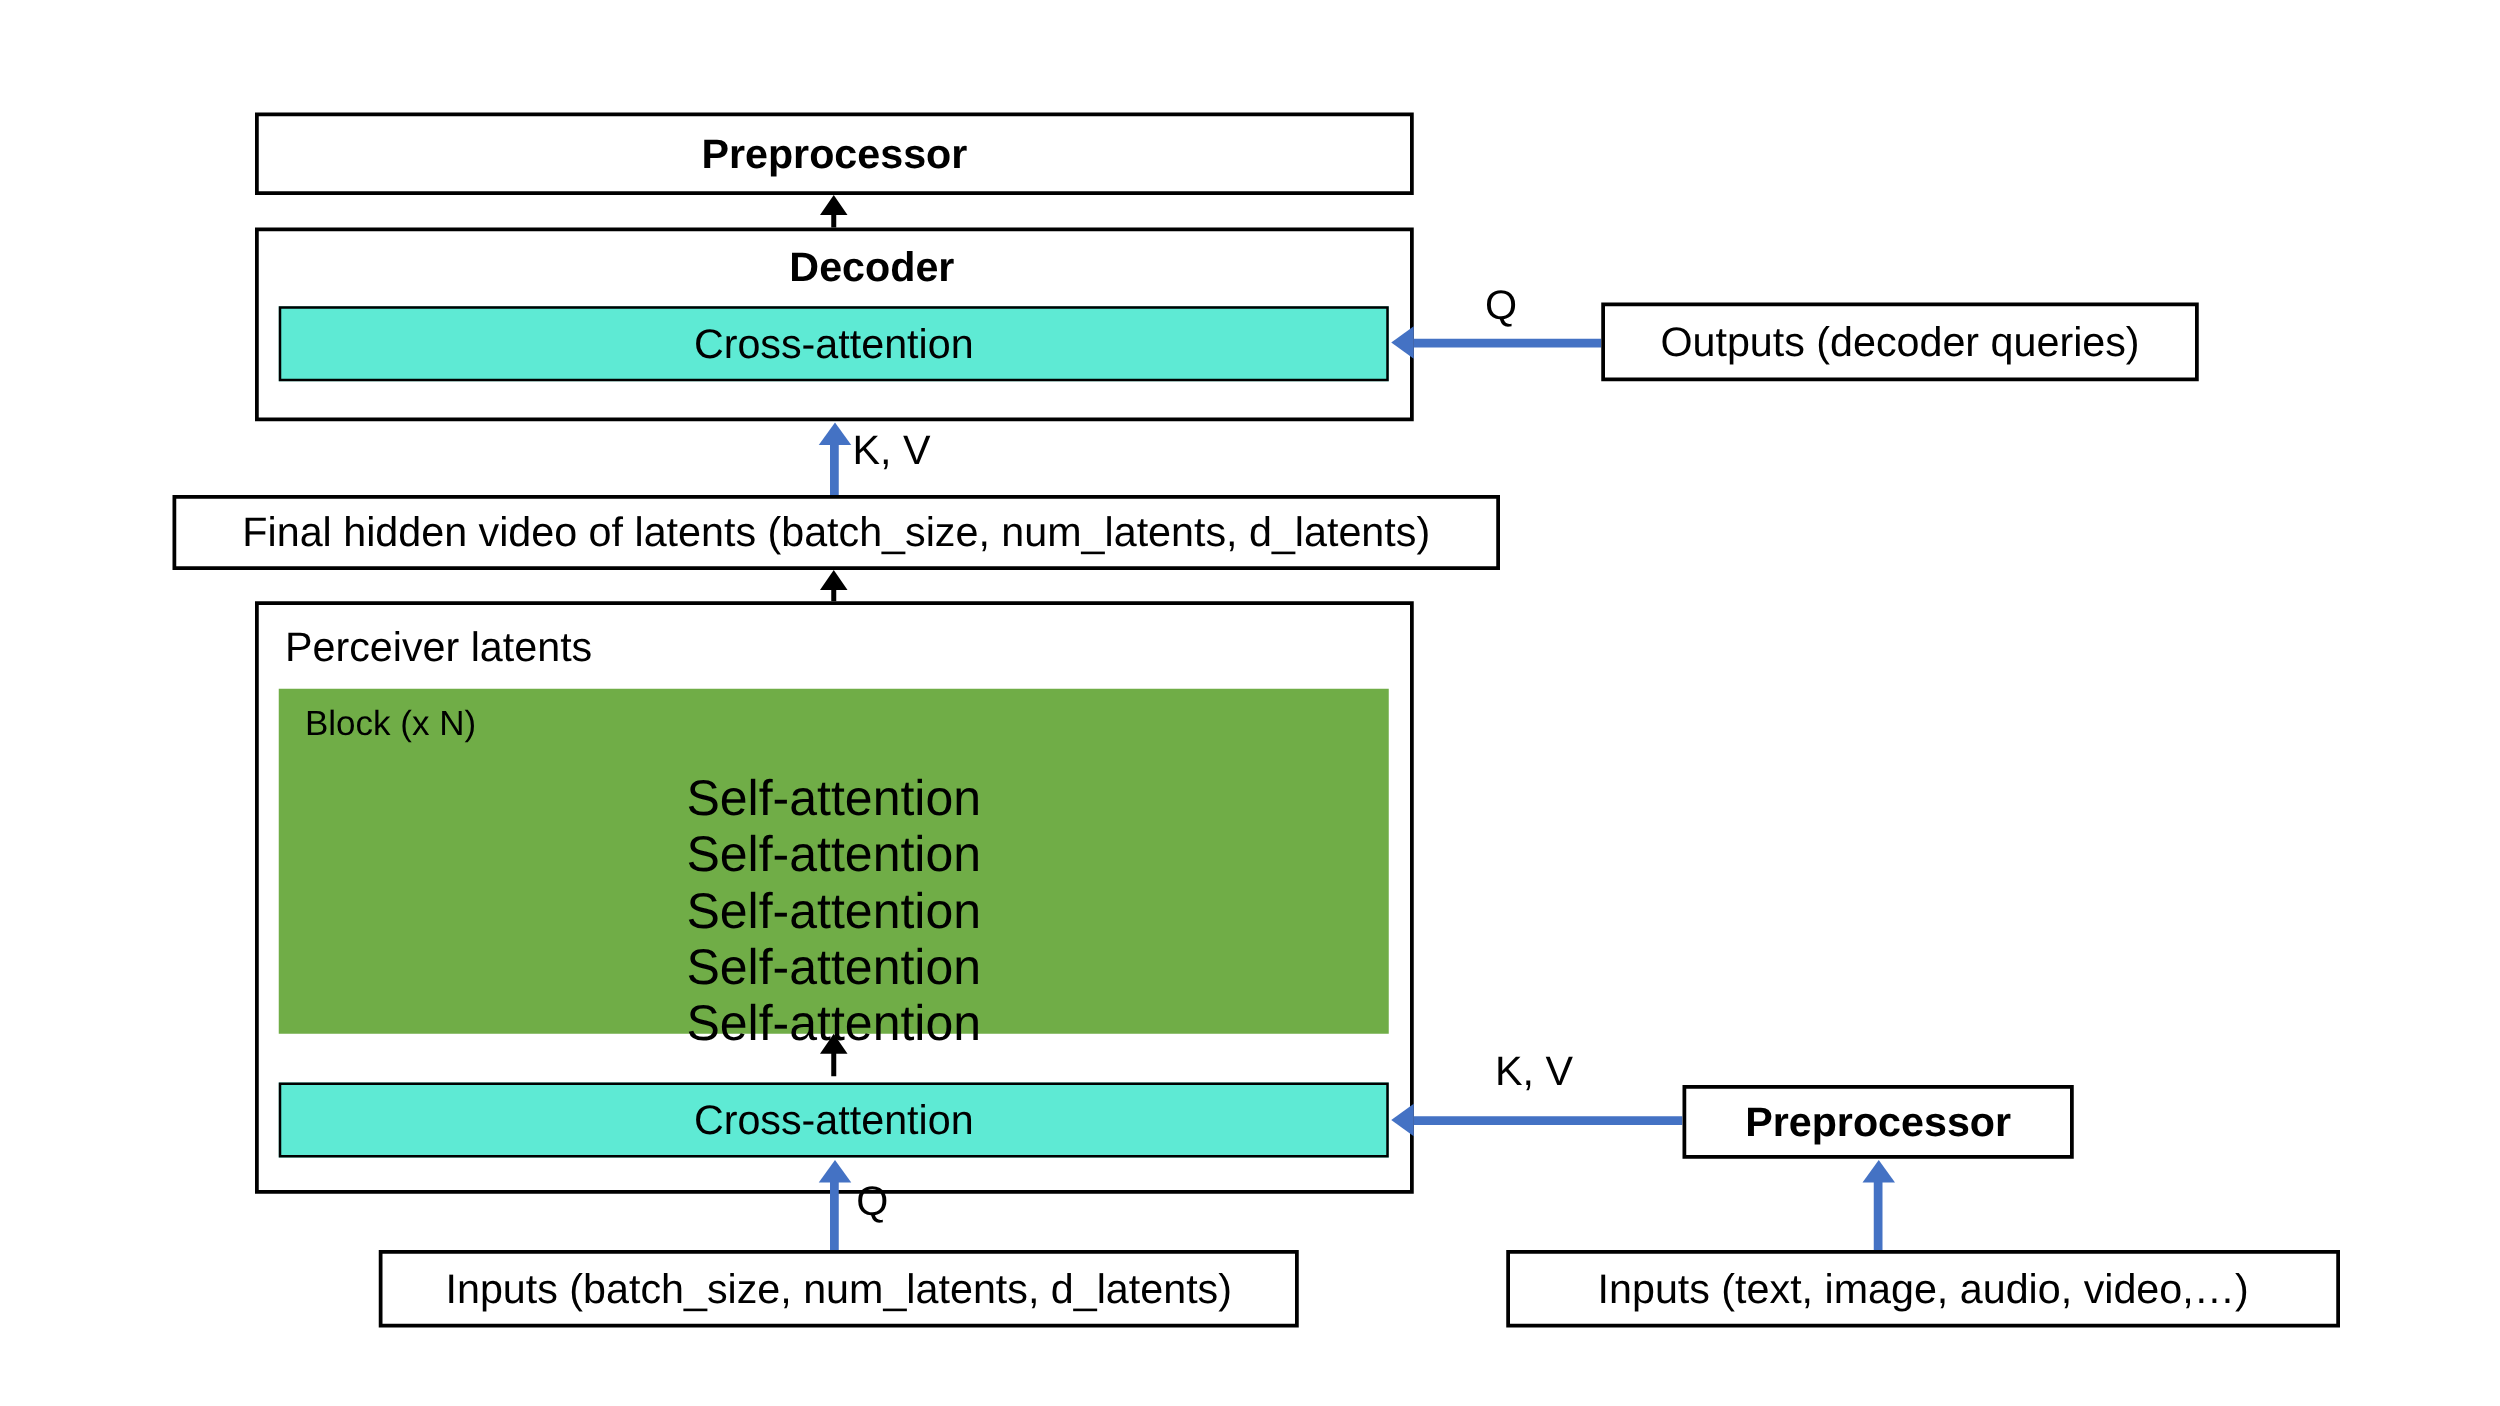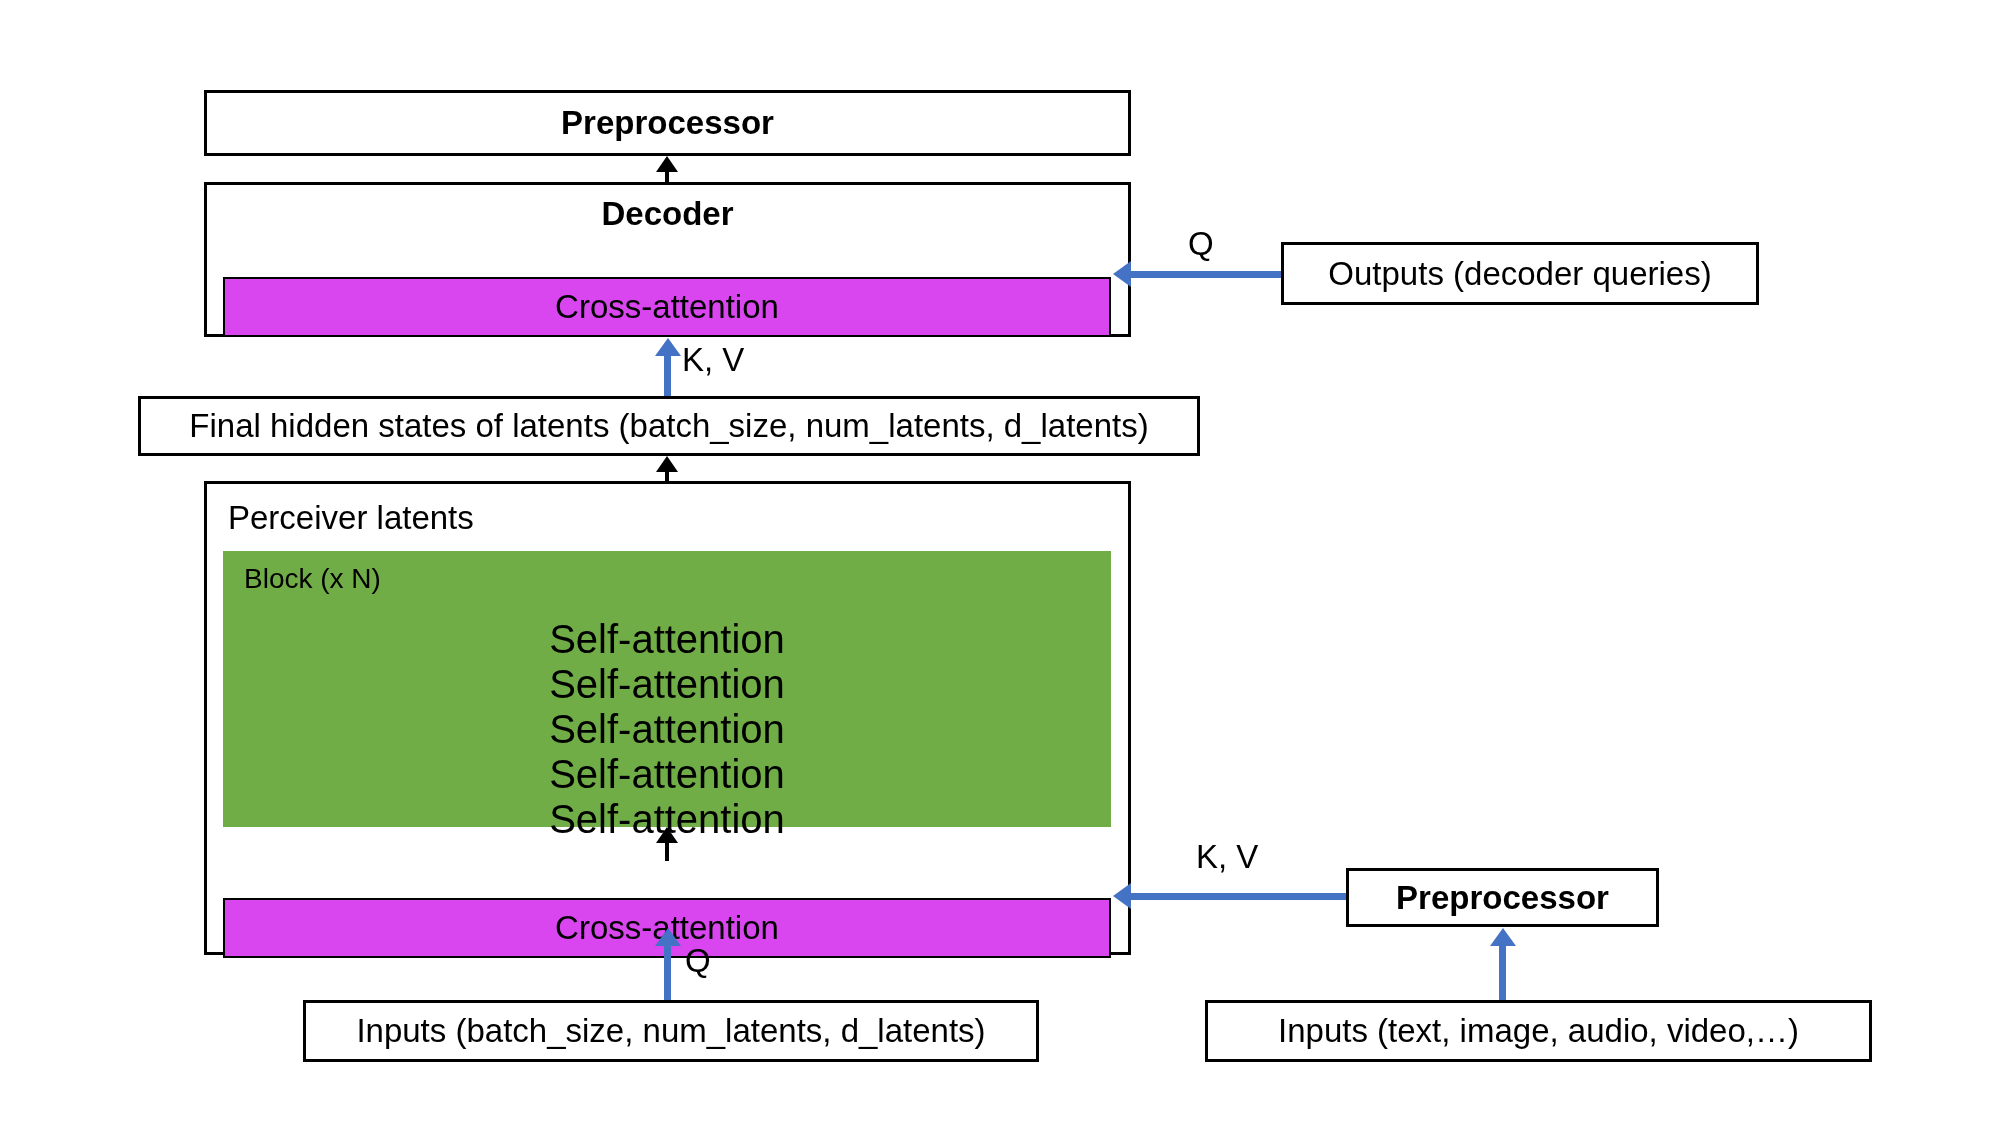--- a/index.html
+++ b/index.html
@@ -35,35 +35,34 @@
   
   #postprocessor-box { left: 204px; top: 90px; width: 927px; height: 66px; }
 
   
   #decoder-box {
     left: 204px; top: 182px; width: 927px; height: 155px;
     display: block;
   }
   #decoder-title {
     position: absolute; left: 0; top: 10px; width: 100%;
-    text-align: center; font-size: 33px; font-weight: bold;
+    text-align: center; font-size: 33px; font-weight: bold; padding-left: 30px;
   }
 
   
   .orange-bar {
     position: absolute;
     box-sizing: border-box;
-    background: #d946ef;
+    background: #5eead4;
     border: 2px solid #000000;
     display: flex;
     align-items: center;
     justify-content: center;
     font-size: 33px;
     white-space: nowrap;
-    margin-top: 32px;
   }
   #decoder-cross-attention { left: 223px; top: 245px; width: 888px; height: 60px; }
   #encoder-cross-attention { left: 223px; top: 866px; width: 888px; height: 60px; }
 
   
   #final-hidden-box { left: 138px; top: 396px; width: 1062px; height: 60px; }
 
   
   #encoder-box {
     left: 204px; top: 481px; width: 927px; height: 474px;
@@ -171,21 +170,21 @@
 
   <div class="box" id="outputs-box">
     <span>Outputs (decoder queries)</span>
   </div>
 
   <div class="arrow-line v-blue" style="left:664px; top:356px; height:74px;"></div>
   <div class="head head-up-blue" style="left:655px; top:338px;"></div>
   <div class="arrow-label" style="left:682px; top:341px;">K, V</div>
 
   <div class="box" id="final-hidden-box">
-    <span>Final hidden states of latents (batch_size, num_latents, d_latents)</span>
+    <span>Final hidden video of latents (batch_size, num_latents, d_latents)</span>
   </div>
 
   <div class="arrow-line v-black" style="left:665px; top:470px; height:14px;"></div>
   <div class="head head-up-black" style="left:656px; top:456px;"></div>
 
   <div class="box" id="encoder-box">
     <div id="encoder-title">Perceiver latents</div>
   </div>
 
   <div id="block-green">

